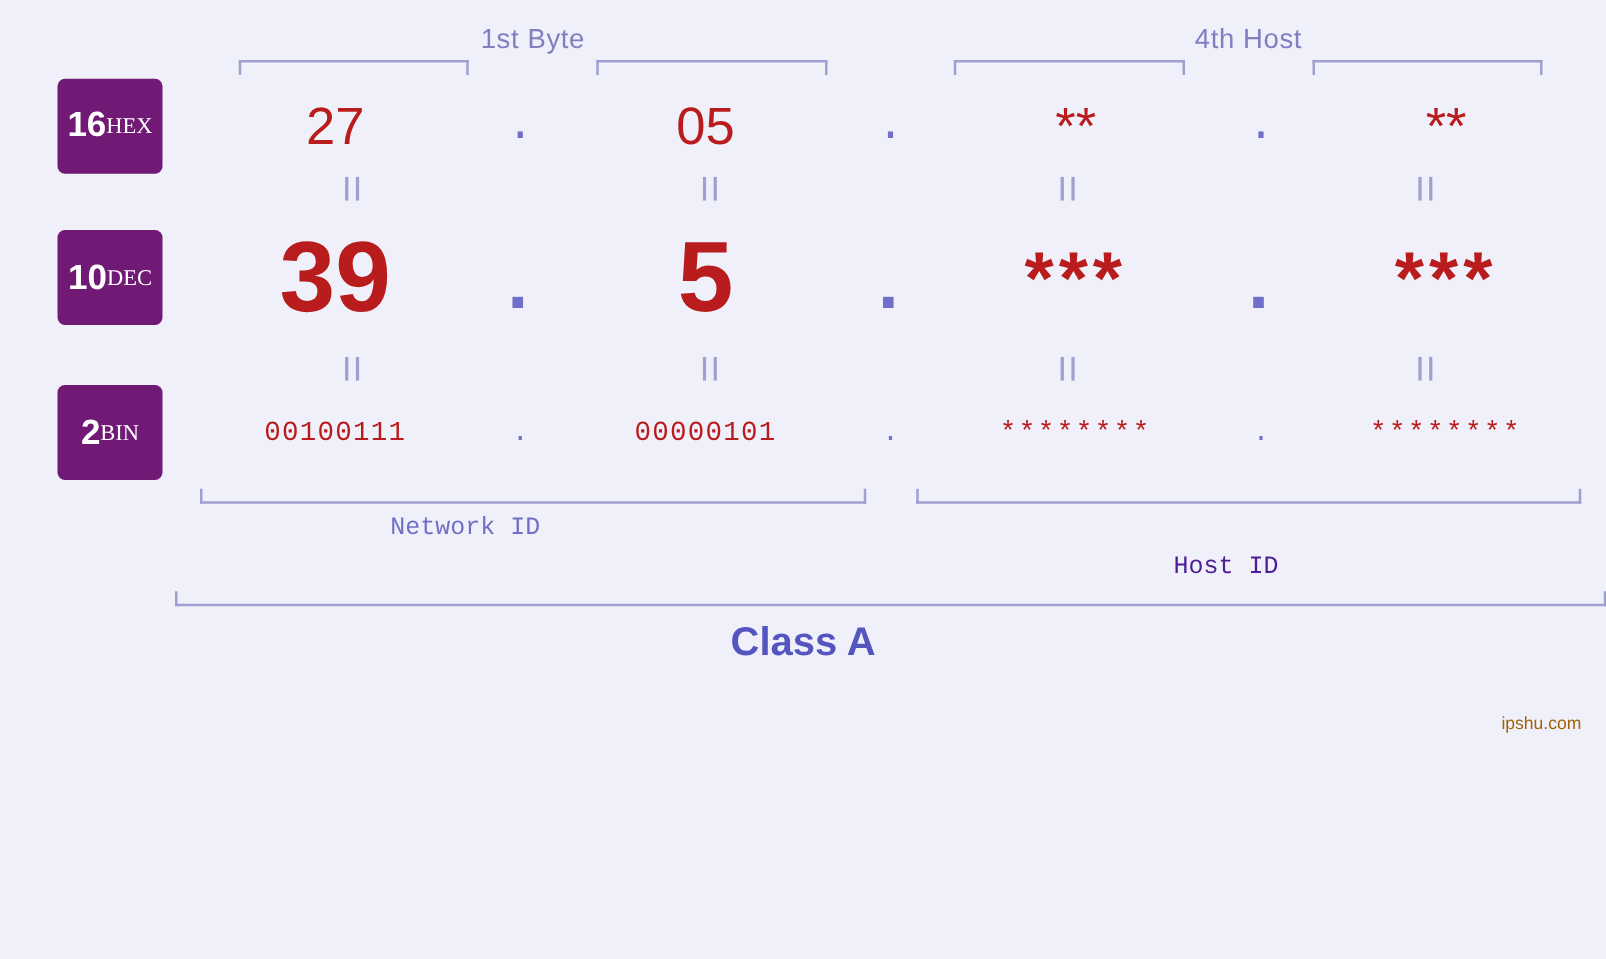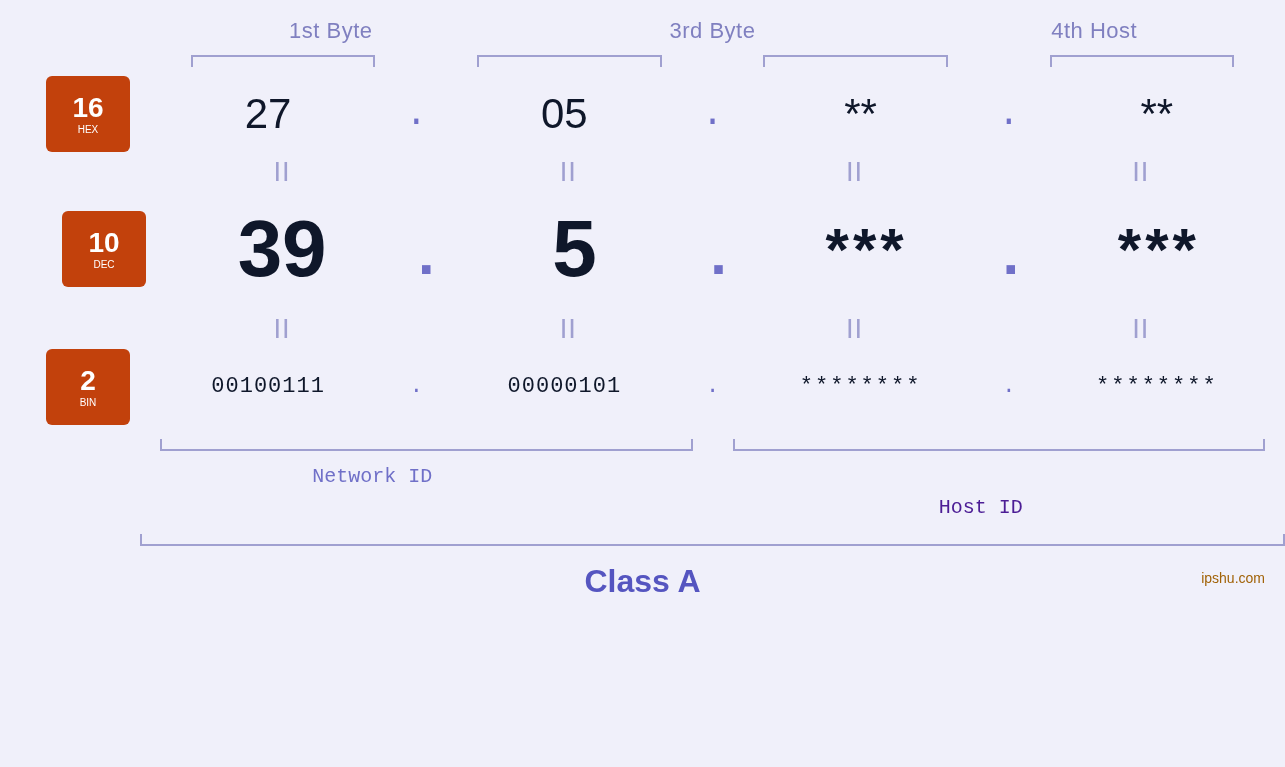--- a/index.html
+++ b/index.html
@@ -13,21 +13,20 @@
       position: relative;
     }
 
     .container {
       width: 1285px;
       height: 600px;
       position: relative;
       display: flex;
       flex-direction: column;
       align-items: center;
-      justify-content: space-between;
     }
 
     
     .byte-headers {
       display: flex;
       justify-content: flex-end;
       width: 100%;
       padding-left: 140px;
       margin-top: 18px;
     }
@@ -70,60 +69,60 @@
     .base-row {
       display: flex;
       align-items: center;
       width: 100%;
       position: relative;
     }
 
     .base-badge {
       width: 84px;
       height: 76px;
-      background: #c2410c;
+      background: #701a75;
       border-radius: 6px;
       display: flex;
-      flex-direction: column;
+      flex-direction: row;
       align-items: center;
       justify-content: center;
       margin-left: 46px;
       flex-shrink: 0;
     }
 
     .base-badge .base-num {
       color: white;
       font-size: 28px;
       font-weight: bold;
       font-family: Arial, sans-serif;
       line-height: 1.1;
     }
 
     .base-badge .base-label {
       color: white;
-      font-size: 10px;
-      font-family: Liberation Sans, sans-serif;
+      font-size: 18px;
+      font-family: Liberation Serif, serif;
     }
 
     .values-row {
       display: flex;
       flex: 1;
       align-items: center;
       justify-content: flex-end;
       padding-left: 10px;
     }
 
     .value-cell {
       flex: 1;
       text-align: center;
       position: relative;
     }
 
     .value-text {
-      color: #0f172a;
+      color: #b91c1c;
       font-family: 'Courier New', Courier, monospace;
     }
 
     .dot-cell {
       flex: 0 0 40px;
       text-align: center;
       color: #7070c8;
     }
 
     
@@ -237,21 +236,20 @@
     }
 
     
     .row-hex { margin-top: 8px; }
     .row-dec { margin-top: 0px; }
     .row-bin { margin-top: 0px; }
 
     
     .dec-row {
       height: 110px;
-      padding-left: 16px;
     }
     .dec-row .values-row {
       height: 110px;
     }
     .dec-row .value-cell {
       display: flex;
       align-items: center;
       justify-content: center;
     }
 
@@ -295,21 +293,20 @@
       align-items: center;
     }
   </style>
 </head>
 <body>
 
 <div class="container">
 
   <div class="byte-headers">
     <div class="byte-header">1st Byte</div>
-    <div class="byte-header">3rd Byte</div>
     <div class="byte-header">4th Host</div>
   </div>
 
   <div class="bracket-row">
     <div class="bracket-cell">
       <div class="bracket-line"></div>
     </div>
     <div class="bracket-cell">
       <div class="bracket-line"></div>
     </div>

